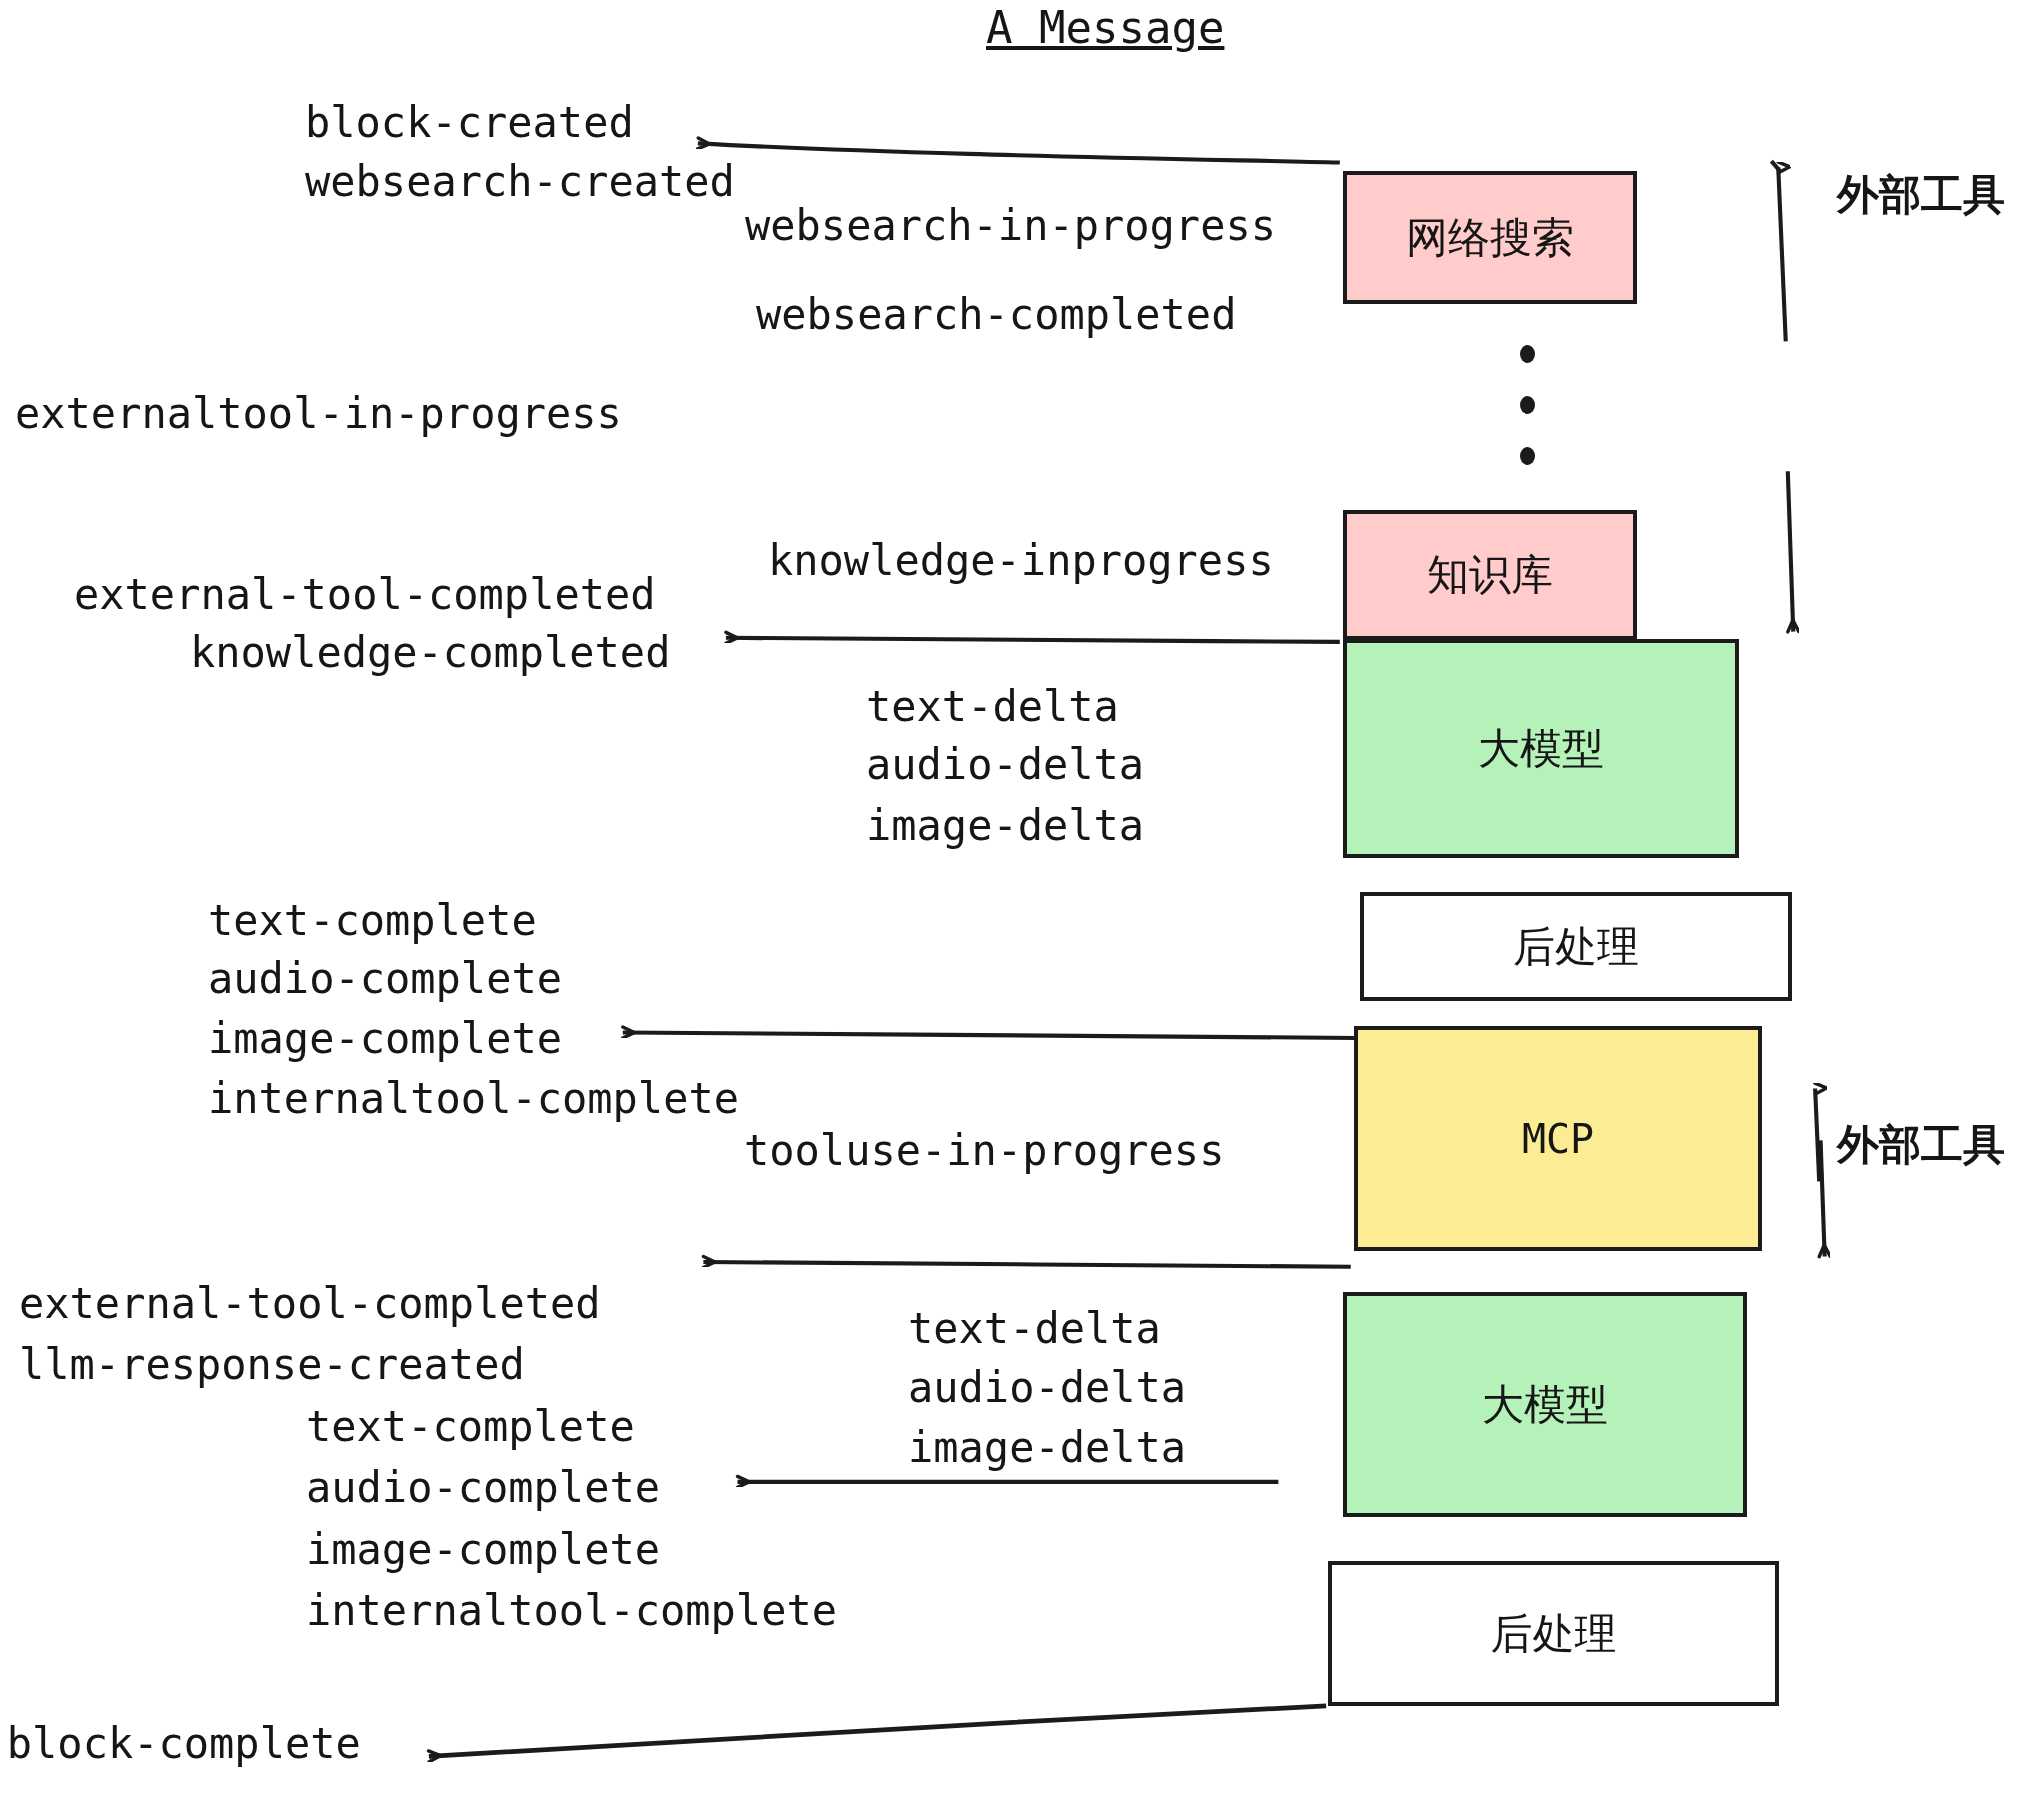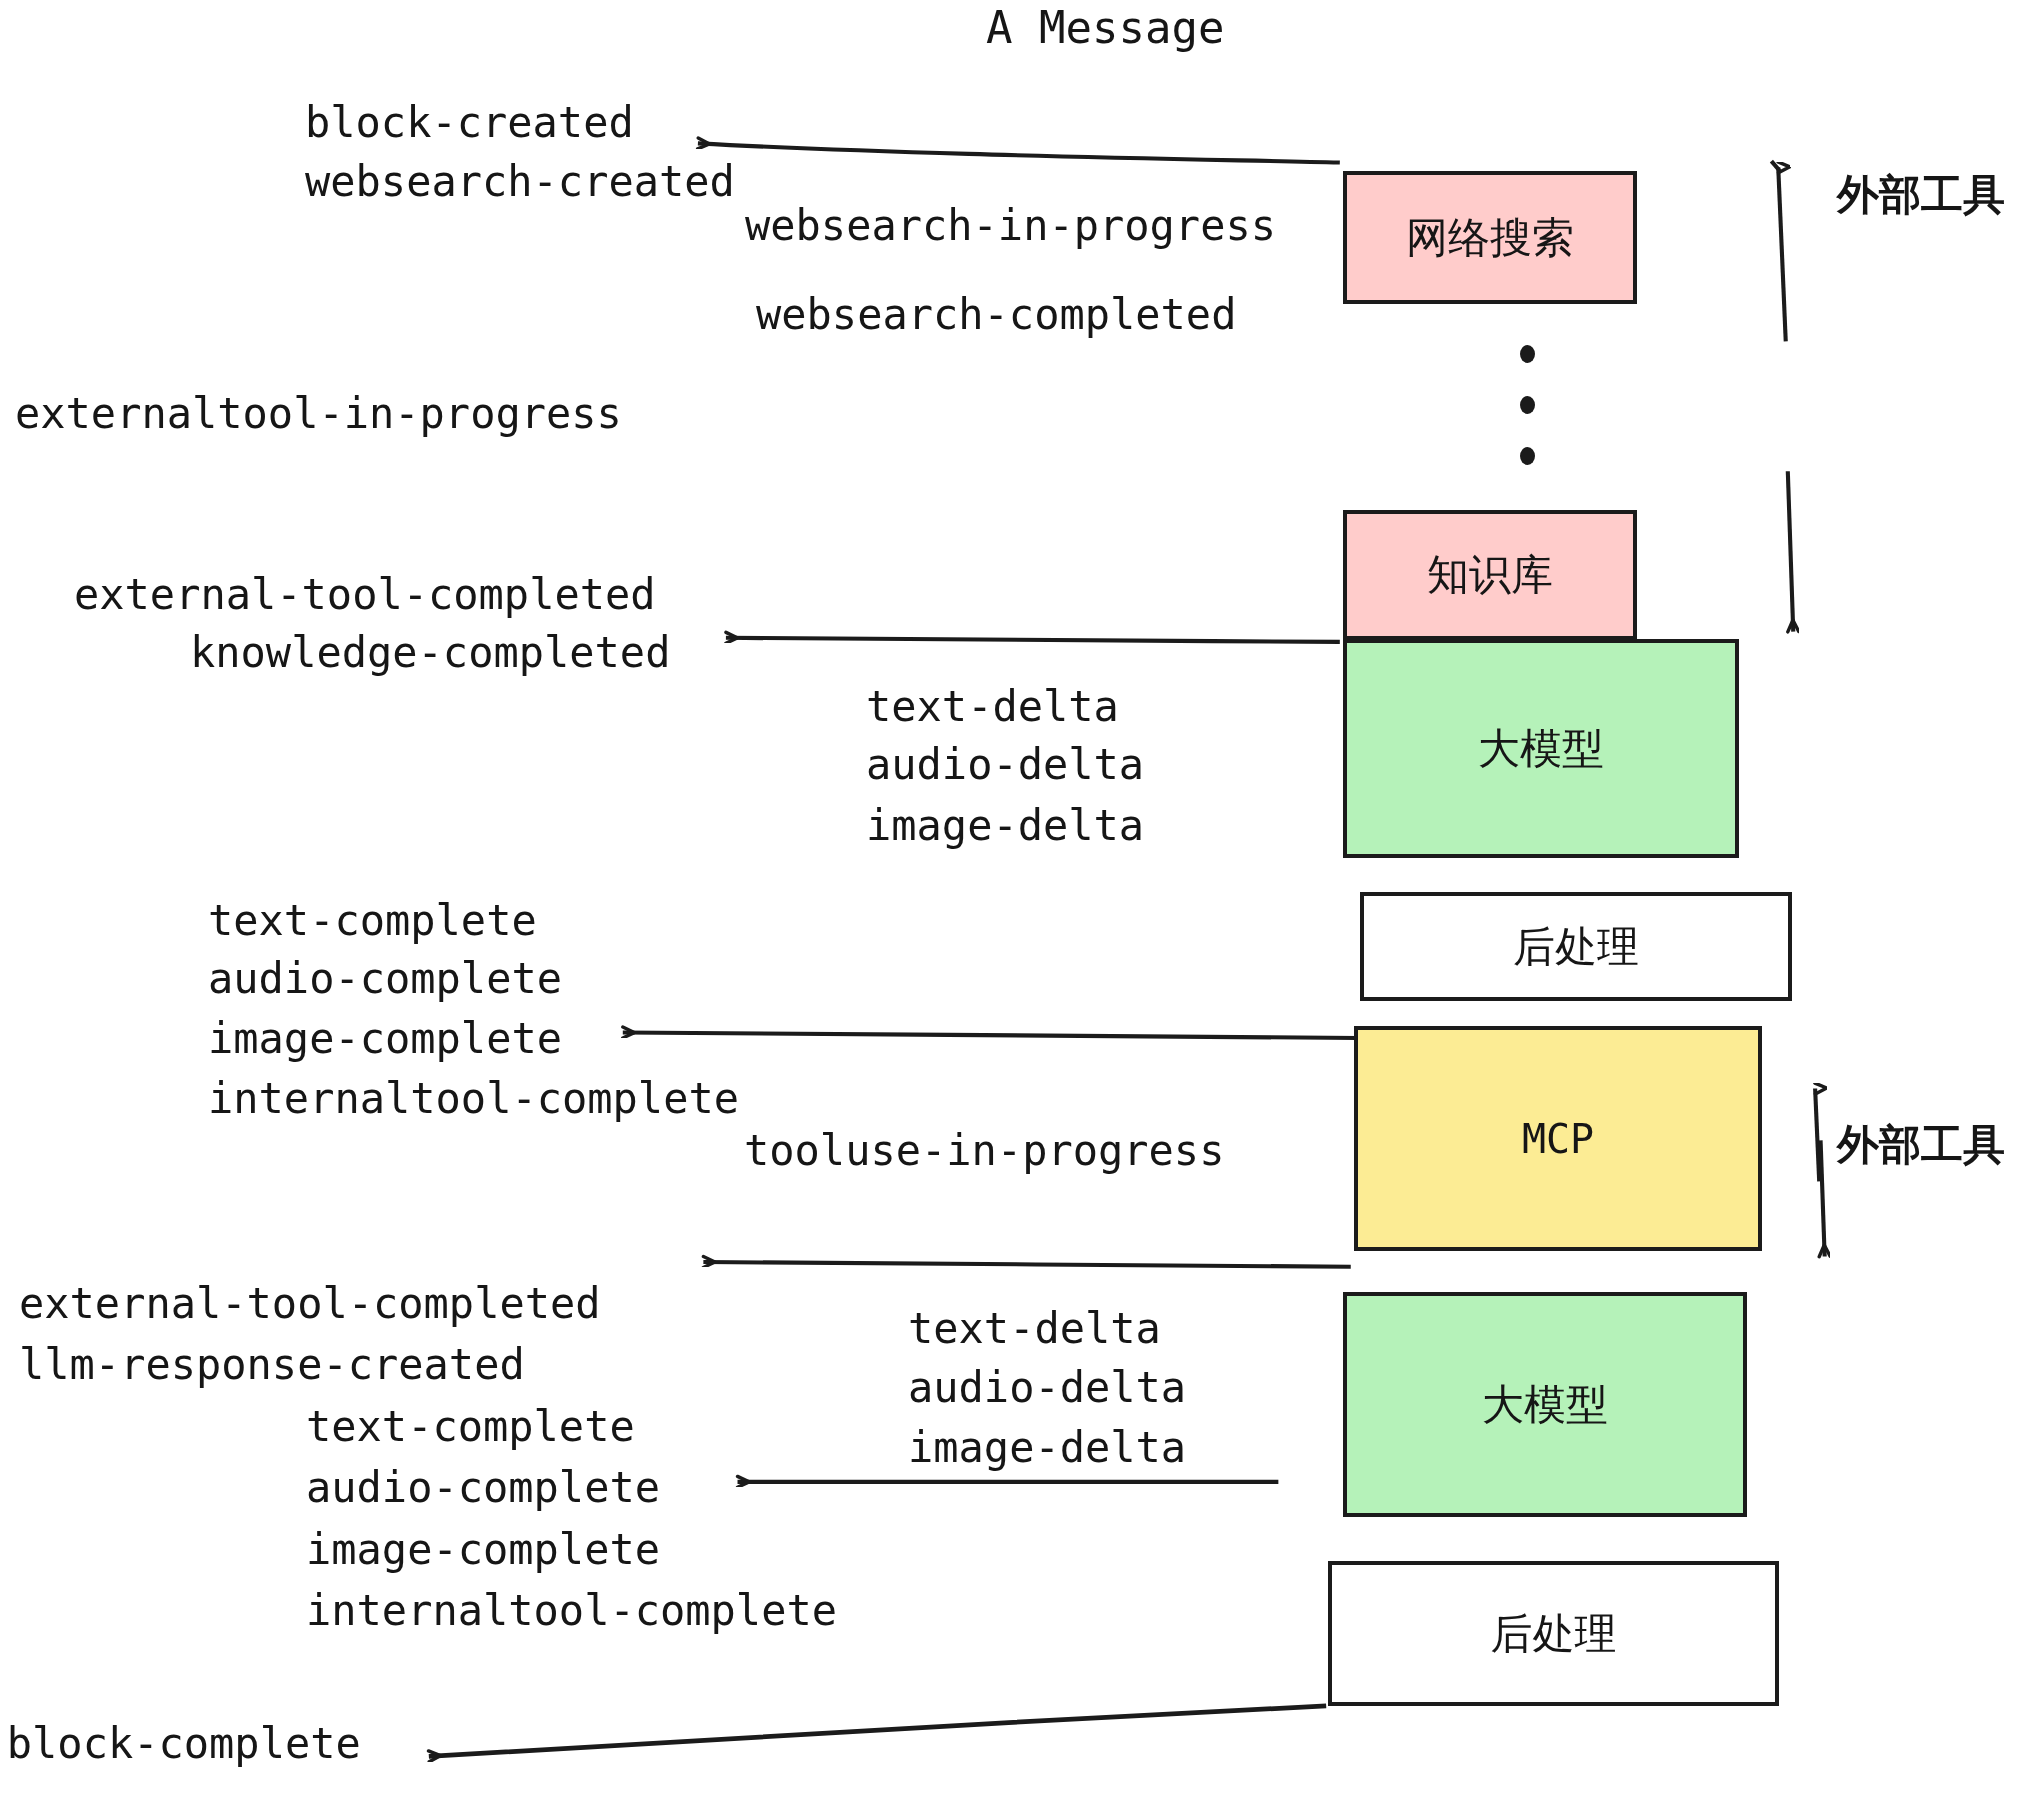--- a/index.html
+++ b/index.html
@@ -19,20 +19,21 @@
     white-space:nowrap;
     line-height:1;
   }
   .title{
     position:absolute;
     font-family:"DejaVu Sans Mono","Liberation Mono",monospace;
     font-size:44px;
     color:#161616;
     white-space:nowrap;
     line-height:1;
+    text-decoration:underline;
   }
   .nodebox{
     position:absolute;
     box-sizing:border-box;
     border:4.8px solid #1b1b1b;
     display:flex;
     align-items:center;
     justify-content:center;
   }
   .nodebox .nodelabel{
@@ -106,20 +107,21 @@
 
   <div class="sidelabel" style="left:1837px;top:167px;">外部工具</div>
   <div class="sidelabel" style="left:1837px;top:1117px;">外部工具</div>
 
   <div class="hand" style="left:305px;top:102px;">block-created</div>
   <div class="hand" style="left:305px;top:161px;">websearch-created</div>
   <div class="hand" style="left:745px;top:205px;">websearch-in-progress</div>
   <div class="hand" style="left:756px;top:294px;">websearch-completed</div>
   <div class="hand" style="left:15px;top:393px;">externaltool-in-progress</div>
 
+  <div class="hand" style="left:768px;top:540px;">knowledge-inprogress</div>
   <div class="hand" style="left:74px;top:574px;">external-tool-completed</div>
   <div class="hand" style="left:190px;top:632px;">knowledge-completed</div>
 
   <div class="hand" style="left:866px;top:686px;">text-delta</div>
   <div class="hand" style="left:866px;top:744px;">audio-delta</div>
   <div class="hand" style="left:866px;top:805px;">image-delta</div>
 
   <div class="hand" style="left:208px;top:900px;">text-complete</div>
   <div class="hand" style="left:208px;top:958px;">audio-complete</div>
   <div class="hand" style="left:208px;top:1018px;">image-complete</div>

